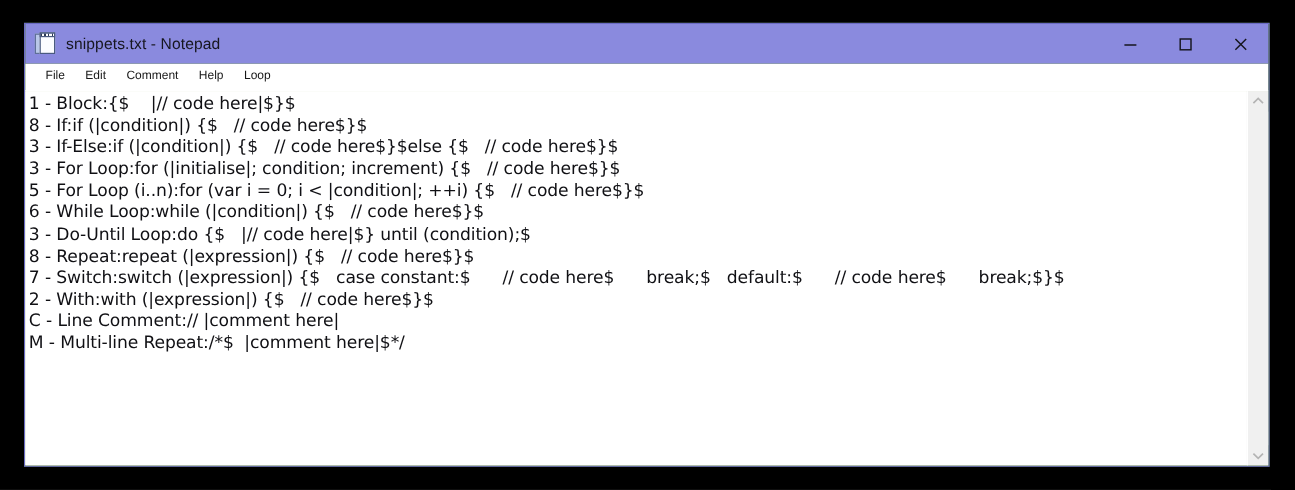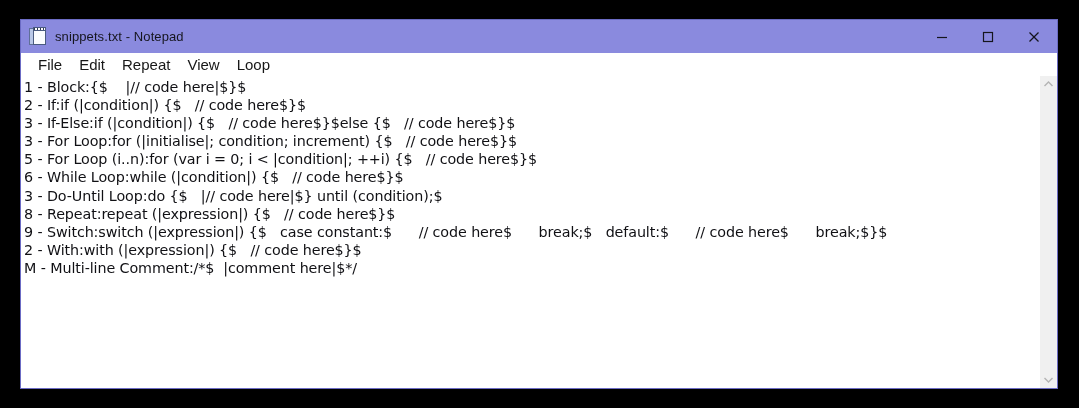--- a/index.html
+++ b/index.html
@@ -118,21 +118,21 @@
     height: 22px;
     flex: 0 0 22px;
     background: #ffffff;
     display: flex;
     align-items: center;
     padding-left: 9px;
     gap: 0px;
     border-bottom: 1px solid #ffffff;
   }
   .menu-item {
-    font-size: 15px;
+    font-size: 10px;
     color: #171717;
     padding: 2px 9px 2px 8px;
     white-space: nowrap;
     line-height: 1;
   }
 
   
   #body-area {
     flex: 1 1 auto;
     display: flex;
@@ -215,39 +215,40 @@
             <line x1="2.5" y1="2.5" x2="11.5" y2="11.5" stroke="#15151d" stroke-width="1.2"></line>
             <line x1="11.5" y1="2.5" x2="2.5" y2="11.5" stroke="#15151d" stroke-width="1.2"></line>
           </svg>
         </div>
       </div>
     </div>
 
     <div id="menubar">
       <div class="menu-item">File</div>
       <div class="menu-item">Edit</div>
-      <div class="menu-item">Repeat</div>
-      <div class="menu-item">View</div>
+      <div class="menu-item">Comment</div>
+      <div class="menu-item">Help</div>
       <div class="menu-item">Loop</div>
     </div>
 
     <div id="body-area">
 
       <div id="textarea">
         <div class="text-line">1 - Block:{$    |// code here|$}$</div>
-        <div class="text-line">2 - If:if (|condition|) {$   // code here$}$</div>
+        <div class="text-line">8 - If:if (|condition|) {$   // code here$}$</div>
         <div class="text-line">3 - If-Else:if (|condition|) {$   // code here$}$else {$   // code here$}$</div>
         <div class="text-line">3 - For Loop:for (|initialise|; condition; increment) {$   // code here$}$</div>
         <div class="text-line">5 - For Loop (i..n):for (var i = 0; i &lt; |condition|; ++i) {$   // code here$}$</div>
         <div class="text-line">6 - While Loop:while (|condition|) {$   // code here$}$</div>
         <div class="text-line">3 - Do-Until Loop:do {$   |// code here|$} until (condition);$</div>
         <div class="text-line">8 - Repeat:repeat (|expression|) {$   // code here$}$</div>
-        <div class="text-line">9 - Switch:switch (|expression|) {$   case constant:$      // code here$      break;$   default:$      // code here$      break;$}$</div>
+        <div class="text-line">7 - Switch:switch (|expression|) {$   case constant:$      // code here$      break;$   default:$      // code here$      break;$}$</div>
         <div class="text-line">2 - With:with (|expression|) {$   // code here$}$</div>
-        <div class="text-line">M - Multi-line Comment:/*$  |comment here|$*/</div>
+        <div class="text-line">C - Line Comment:// |comment here|</div>
+        <div class="text-line">M - Multi-line Repeat:/*$  |comment here|$*/</div>
       </div>
 
       <div id="scrollbar">
         <div class="sb-arrow">
           <svg width="11" height="9" viewBox="0 0 11 9" aria-hidden="true">
             <polyline points="1.5,6 5.5,2 9.5,6" fill="none" stroke="#b4b4b4" stroke-width="1.4"></polyline>
           </svg>
         </div>
         <div id="sb-track"></div>
         <div class="sb-arrow">

